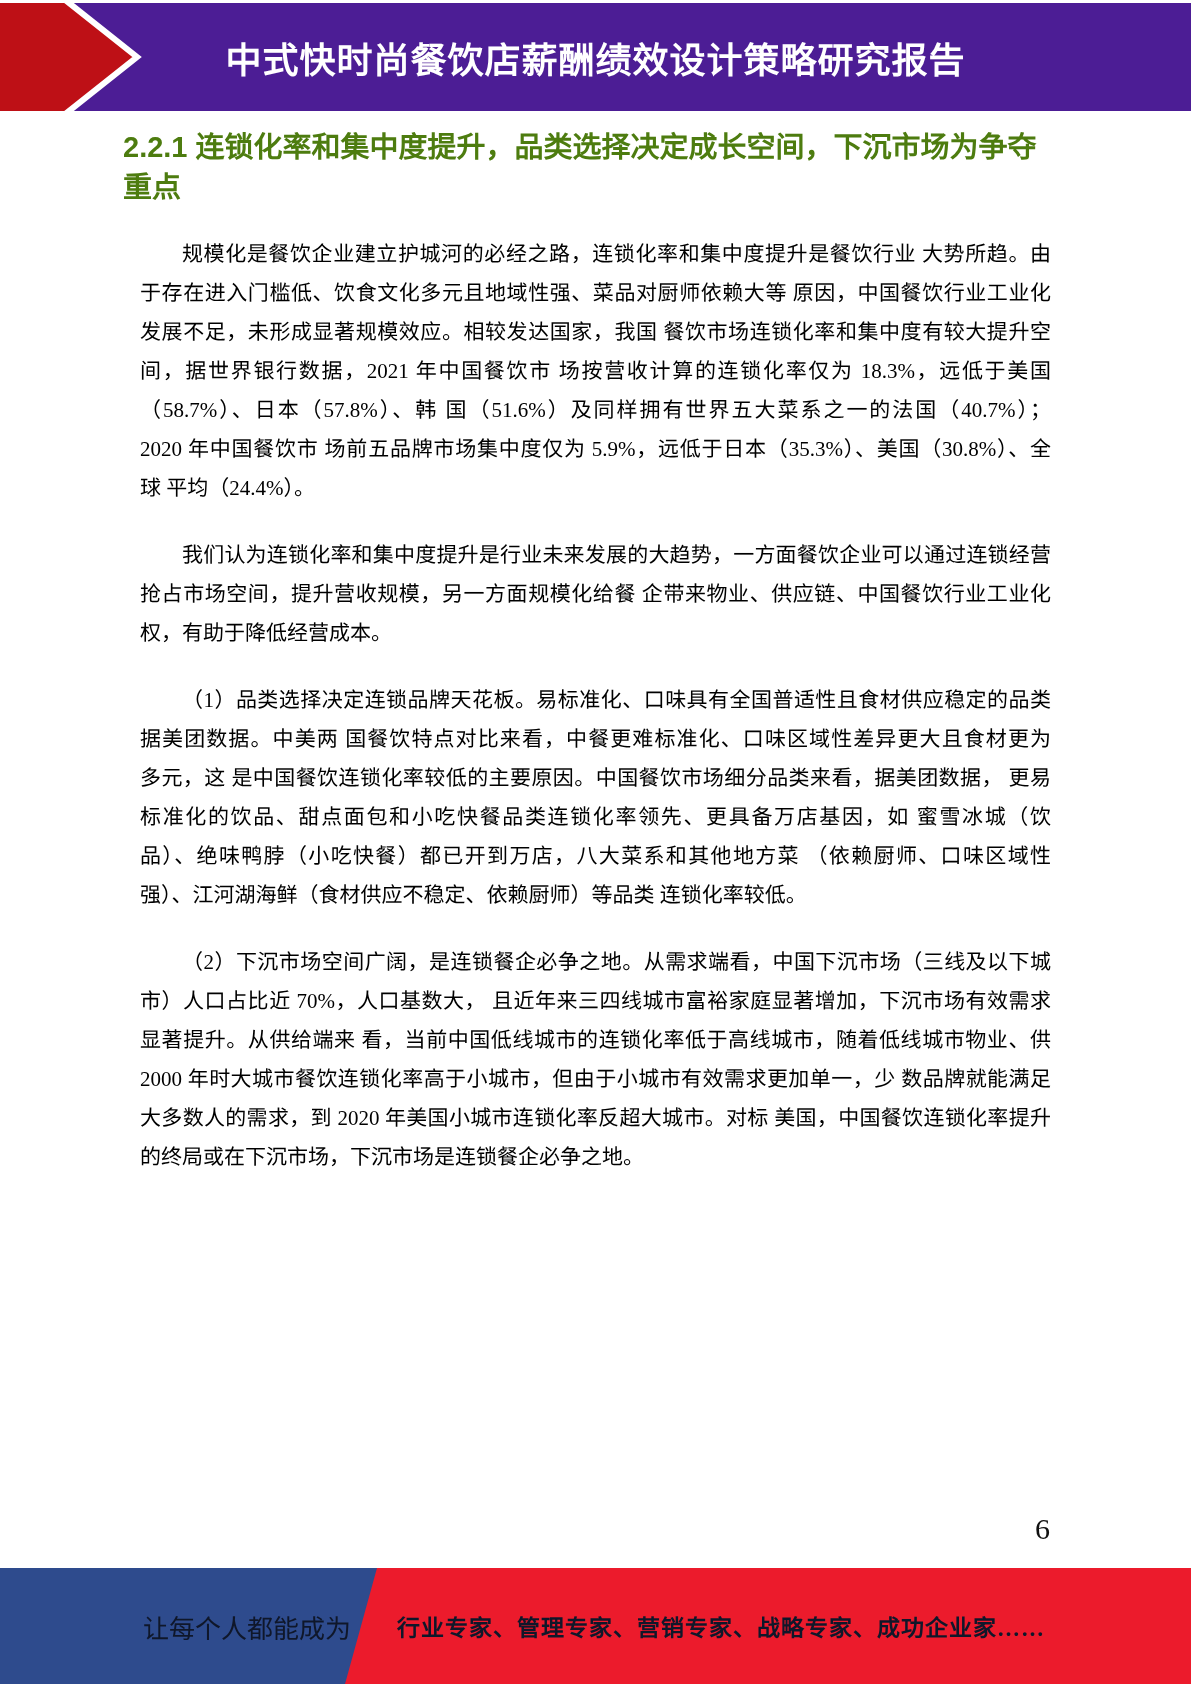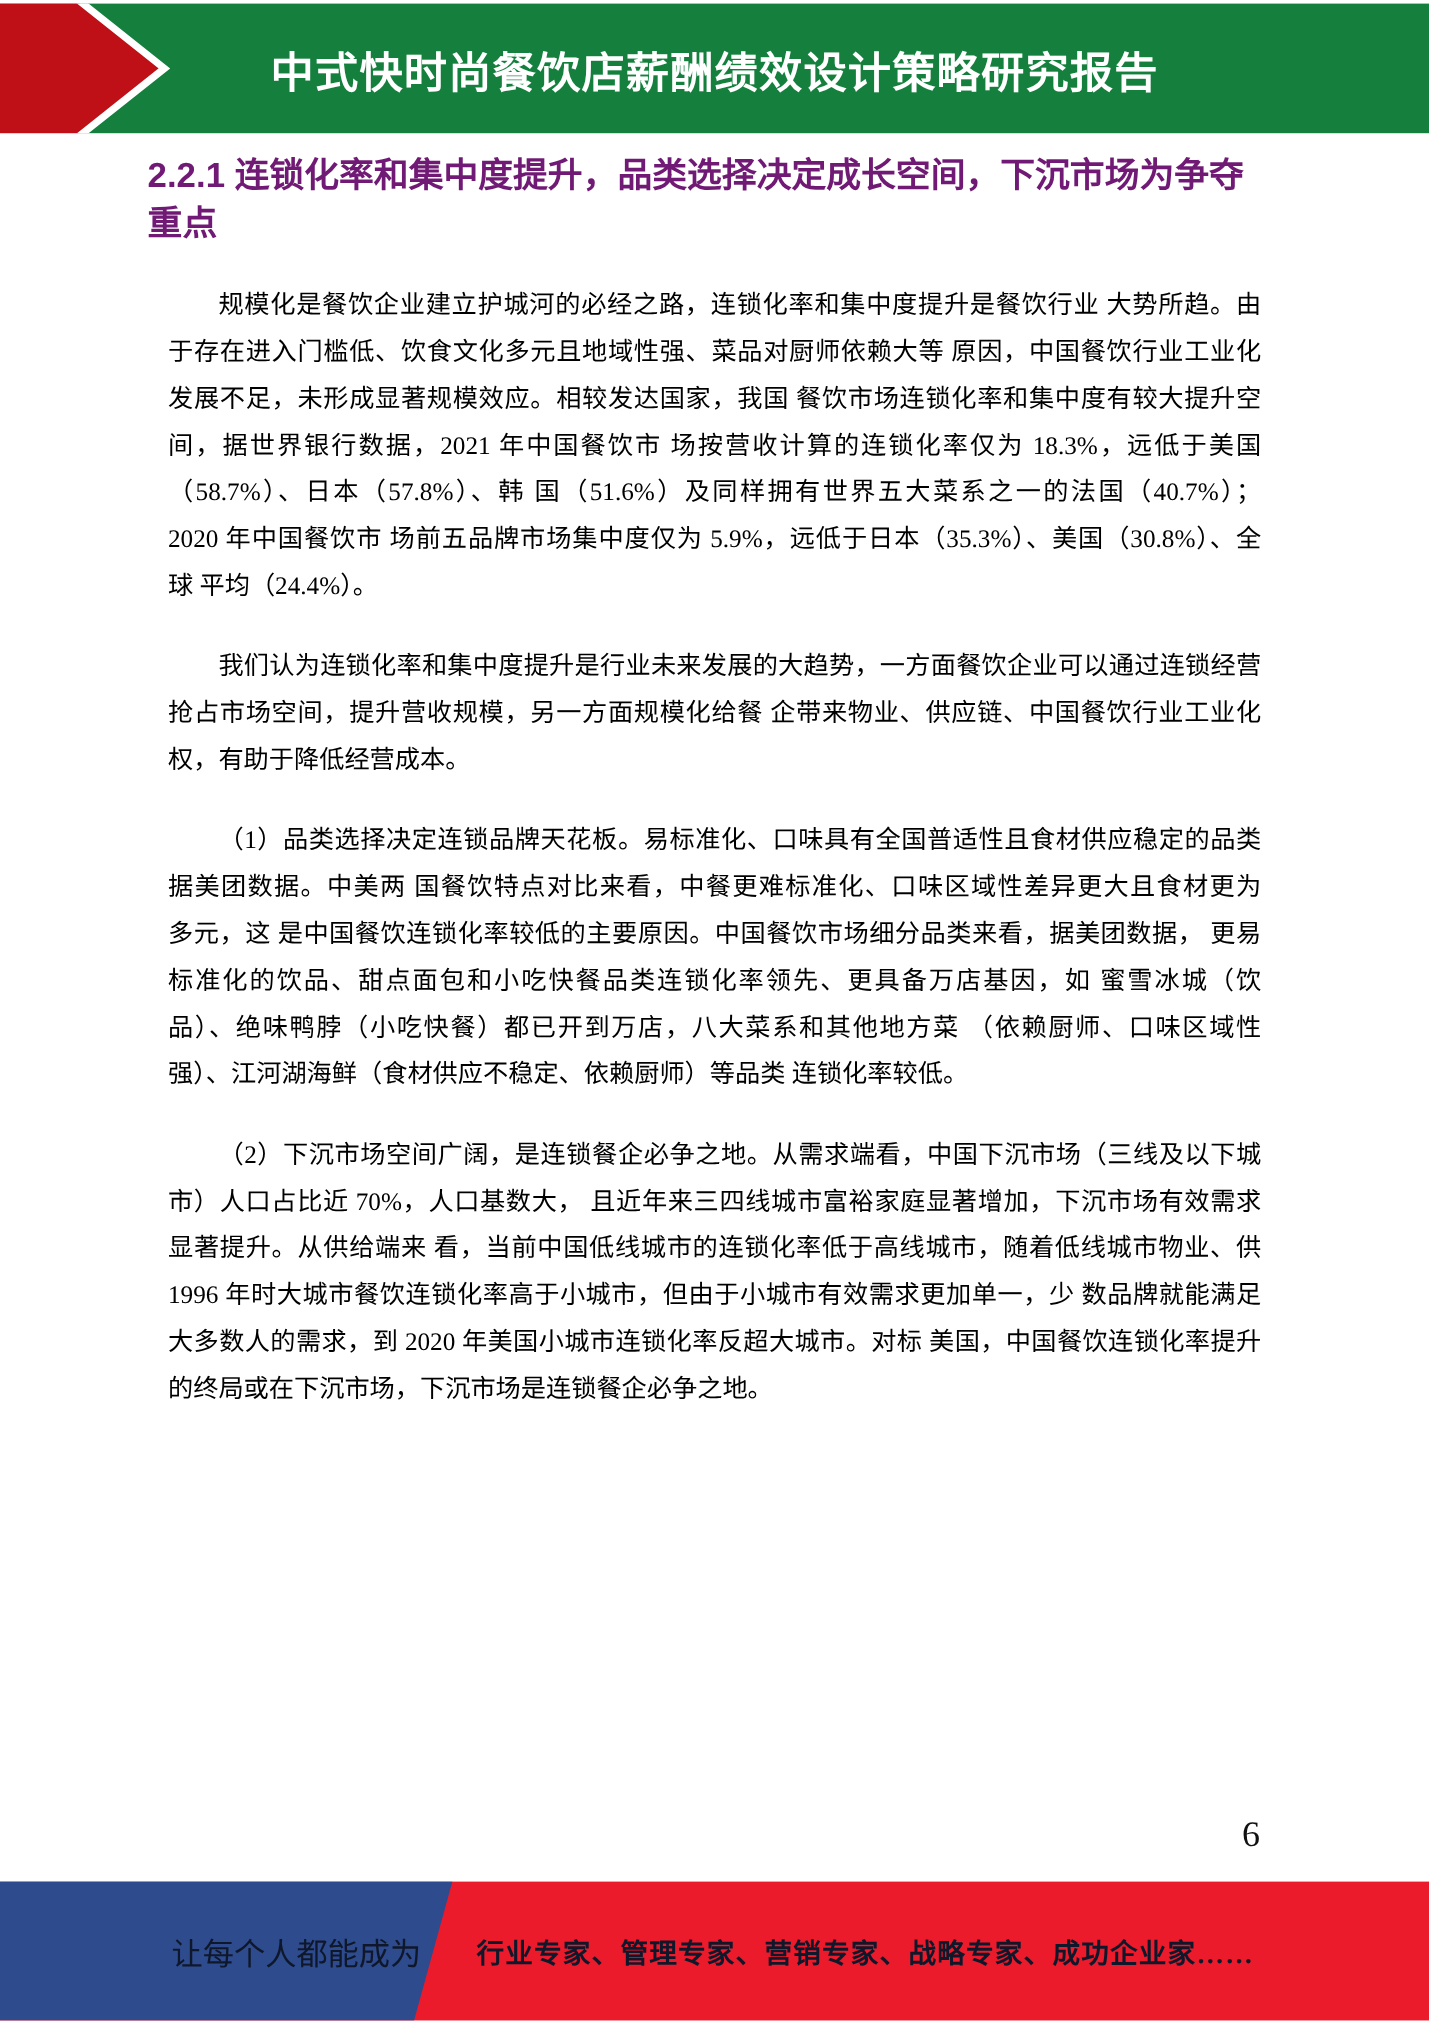--- a/index.html
+++ b/index.html
@@ -7,21 +7,21 @@
     position:relative;
     width:1191px;height:1684px;
     background:#ffffff;
     overflow:hidden;
     font-family:"Liberation Serif","DejaVu Serif",serif;
     color:#000000;
   }
   
   .banner{
     position:absolute;top:3px;left:0;right:0;height:108px;
-    background:#15803d;
+    background:#4c1d95;
   }
   .banner .arrow{
     position:absolute;left:0;top:0;width:150px;height:108px;
     display:block;
   }
   .banner .title{
     position:absolute;left:0;right:0;top:0;height:108px;
     margin:0;
     display:flex;align-items:center;justify-content:center;
     font-family:"Liberation Sans","DejaVu Sans",sans-serif;
@@ -29,21 +29,21 @@
     letter-spacing:1px;white-space:nowrap;
   }
   
   .content{
     position:absolute;top:0;left:0;right:0;
     padding:127px 140px 0 140px;
   }
   .heading{
     margin:0 0 28px -17px;
     font-family:"Liberation Sans","DejaVu Sans",sans-serif;
-    font-weight:bold;font-size:29px;line-height:40px;color:#701a75;
+    font-weight:bold;font-size:29px;line-height:40px;color:#4d7c0f;
   }
   .heading .hline{display:block;white-space:nowrap;}
   .heading .hline:last-child{white-space:normal;}
   .para{margin:0 0 28px 0;font-size:21px;line-height:39px;}
   .para .ln{display:block;}
   .para .ln.j{text-align:justify;text-align-last:justify;}
   .para .ln.ind{text-indent:2em;}
   
   .pageno{
     position:absolute;top:1512px;right:141px;
@@ -108,21 +108,21 @@
       <span class="ln j">多元，这 是中国餐饮连锁化率较低的主要原因。中国餐饮市场细分品类来看，据美团数据， 更易</span>
       <span class="ln j">标准化的饮品、甜点面包和小吃快餐品类连锁化率领先、更具备万店基因，如 蜜雪冰城（饮</span>
       <span class="ln j">品）、绝味鸭脖（小吃快餐）都已开到万店，八大菜系和其他地方菜 （依赖厨师、口味区域性</span>
       <span class="ln">强）、江河湖海鲜（食材供应不稳定、依赖厨师）等品类 连锁化率较低。</span>
     </p>
 
     <p class="para">
       <span class="ln j ind">（2）下沉市场空间广阔，是连锁餐企必争之地。从需求端看，中国下沉市场（三线及以下城</span>
       <span class="ln j">市）人口占比近 70%，人口基数大， 且近年来三四线城市富裕家庭显著增加，下沉市场有效需求</span>
       <span class="ln j">显著提升。从供给端来 看，当前中国低线城市的连锁化率低于高线城市，随着低线城市物业、供</span>
-      <span class="ln j">1996 年时大城市餐饮连锁化率高于小城市，但由于小城市有效需求更加单一，少 数品牌就能满足</span>
+      <span class="ln j">2000 年时大城市餐饮连锁化率高于小城市，但由于小城市有效需求更加单一，少 数品牌就能满足</span>
       <span class="ln j">大多数人的需求，到 2020 年美国小城市连锁化率反超大城市。对标 美国，中国餐饮连锁化率提升</span>
       <span class="ln">的终局或在下沉市场，下沉市场是连锁餐企必争之地。</span>
     </p>
   </main>
 
   <div class="pageno">6</div>
 
   <footer class="footer">
     <svg class="blue-wedge" viewBox="0 0 390 116" preserveAspectRatio="none" aria-hidden="true">
       <polygon points="0,0 377,0 345,116 0,116" fill="#2E4B8D"></polygon>

